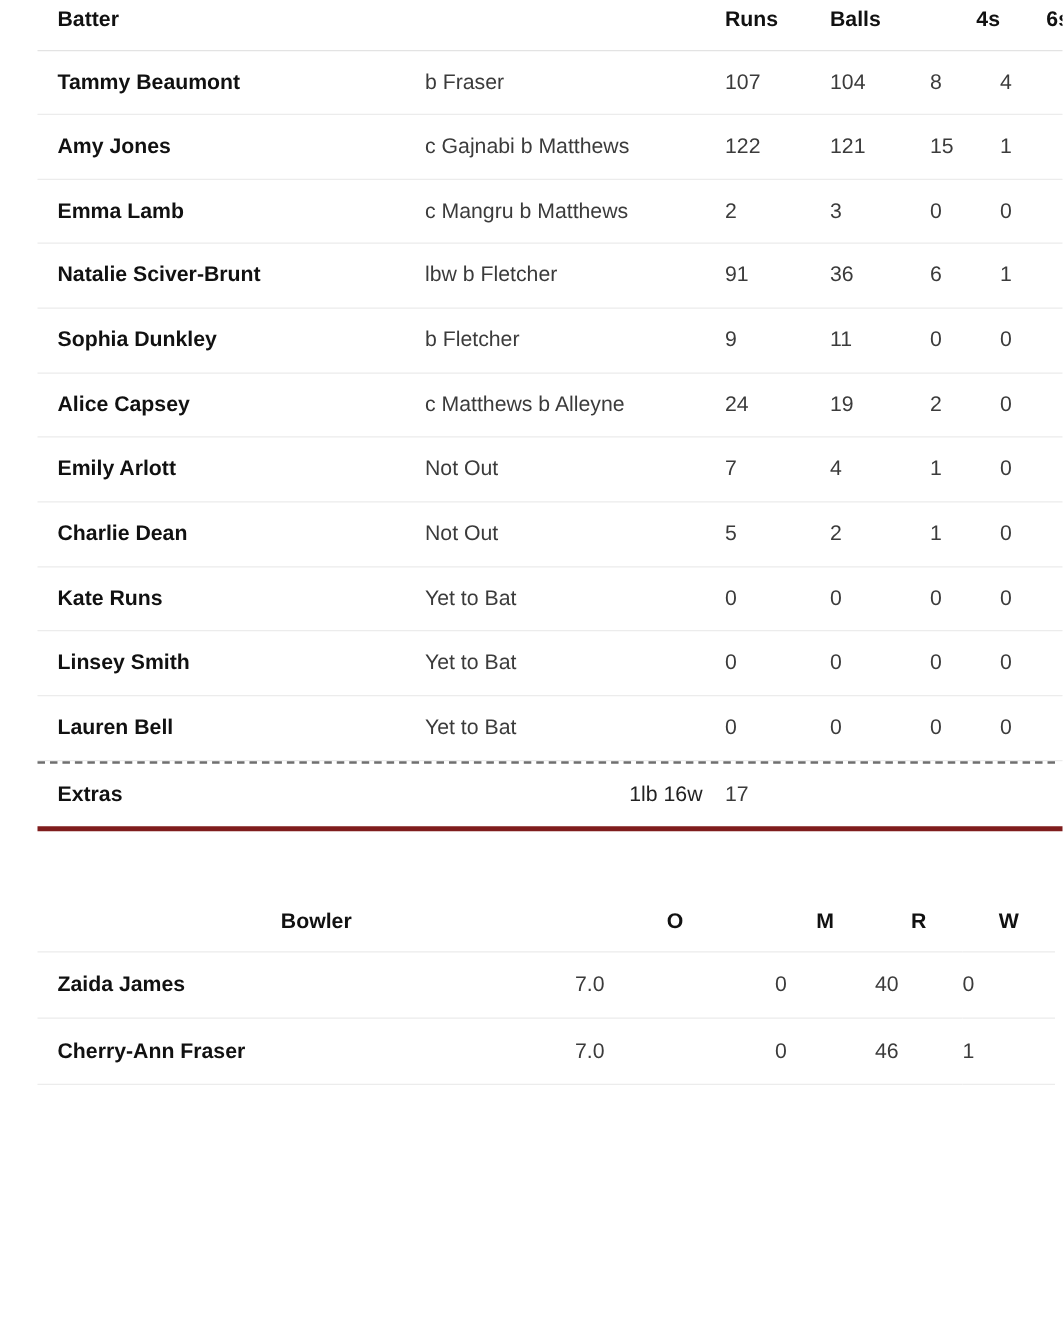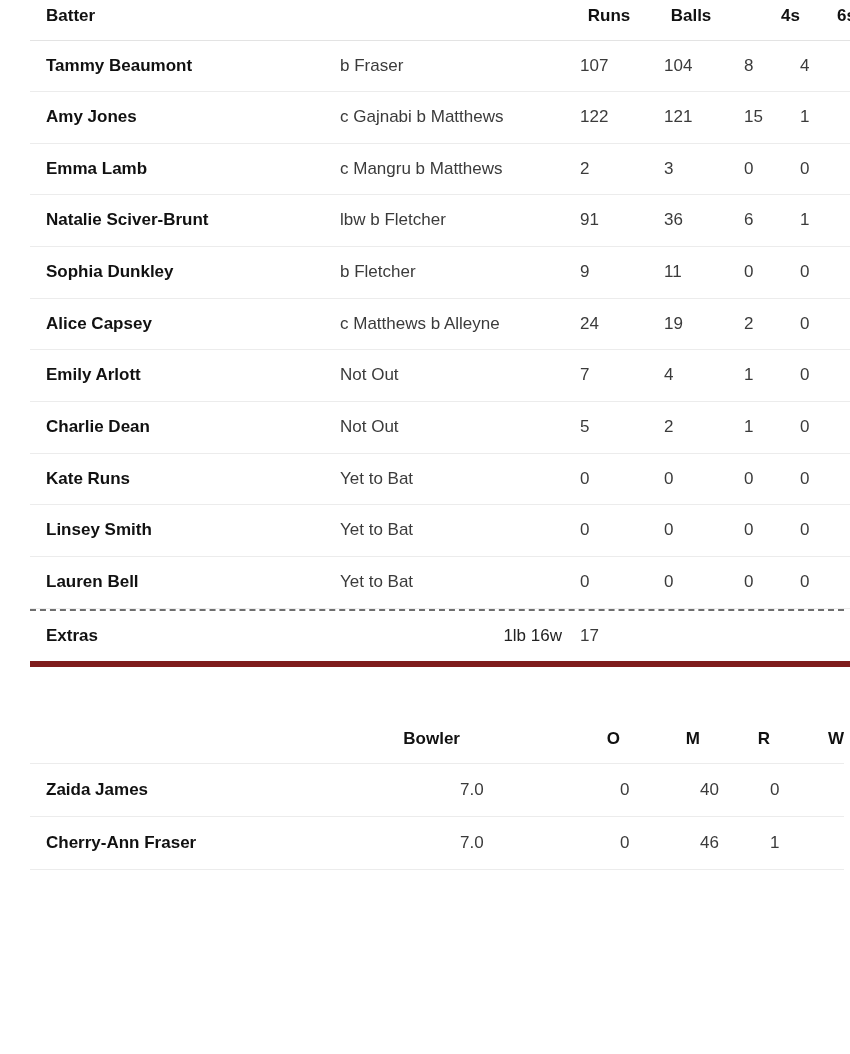--- a/index.html
+++ b/index.html
@@ -44,21 +44,20 @@
     padding: 6px 0 14px 0;
     border-bottom: 1px solid #e3e3e3;
     line-height: 1.15;
   }
   .batting thead th.hdr-name { padding-left: 16px; }
   .batting thead th.hdr-runs,
   .batting thead th.hdr-balls {
     white-space: normal;
     word-break: break-all;
     padding-right: 26px;
-    text-align: center;
   }
   .batting thead th.hdr-4s,
   .batting thead th.hdr-6s { text-align: right; }
 
   .batting tbody td {
     border-bottom: 1px solid #ececec;
     font-size: 17px;
     padding: 13px 0;
     vertical-align: middle;
     line-height: 1.45;
@@ -72,21 +71,21 @@
   .batting td.dismissal {
     color: #3b3b3b;
     font-weight: normal;
     padding-right: 18px;
   }
   .batting td.num {
     color: #3b3b3b;
   }
 
   tr.extras td, tr.total td {
-    border-bottom: 6px solid #7f1d1d;
+    border-bottom: 4px solid #7f1d1d;
   }
   tr.extras td.name, tr.total td.name { font-weight: bold; }
   tr.extras td.dismissal, tr.total td.dismissal { color: #222; text-align: right; }
   tr.total td.num-runs { font-weight: bold; color: #111; }
   tr.total td.overs { font-weight: bold; color: #111; white-space: nowrap; }
 
   .dashed-sep {
     border-top: 2px dashed #6f6f6f;
     margin: 0 0 0 0;
     height: 0;
@@ -98,21 +97,21 @@
   .bowling col.c-bname { width: 430px; }
   .bowling col.c-o     { width: 160px; }
   .bowling col.c-m     { width: 80px; }
   .bowling col.c-r     { width: 70px; }
   .bowling col.c-w     { width: 74px; }
 
   .bowling thead th {
     font-size: 17px;
     font-weight: bold;
     color: #111;
-    text-align: right;
+    text-align: center;
     padding: 6px 0 14px 0;
     border-bottom: 1px solid #ececec;
   }
   .bowling thead th.hdr-bname { padding-left: 16px; }
 
   .bowling tbody td {
     border-bottom: 1px solid #ececec;
     font-size: 17px;
     padding: 16px 0;
     color: #3b3b3b;

